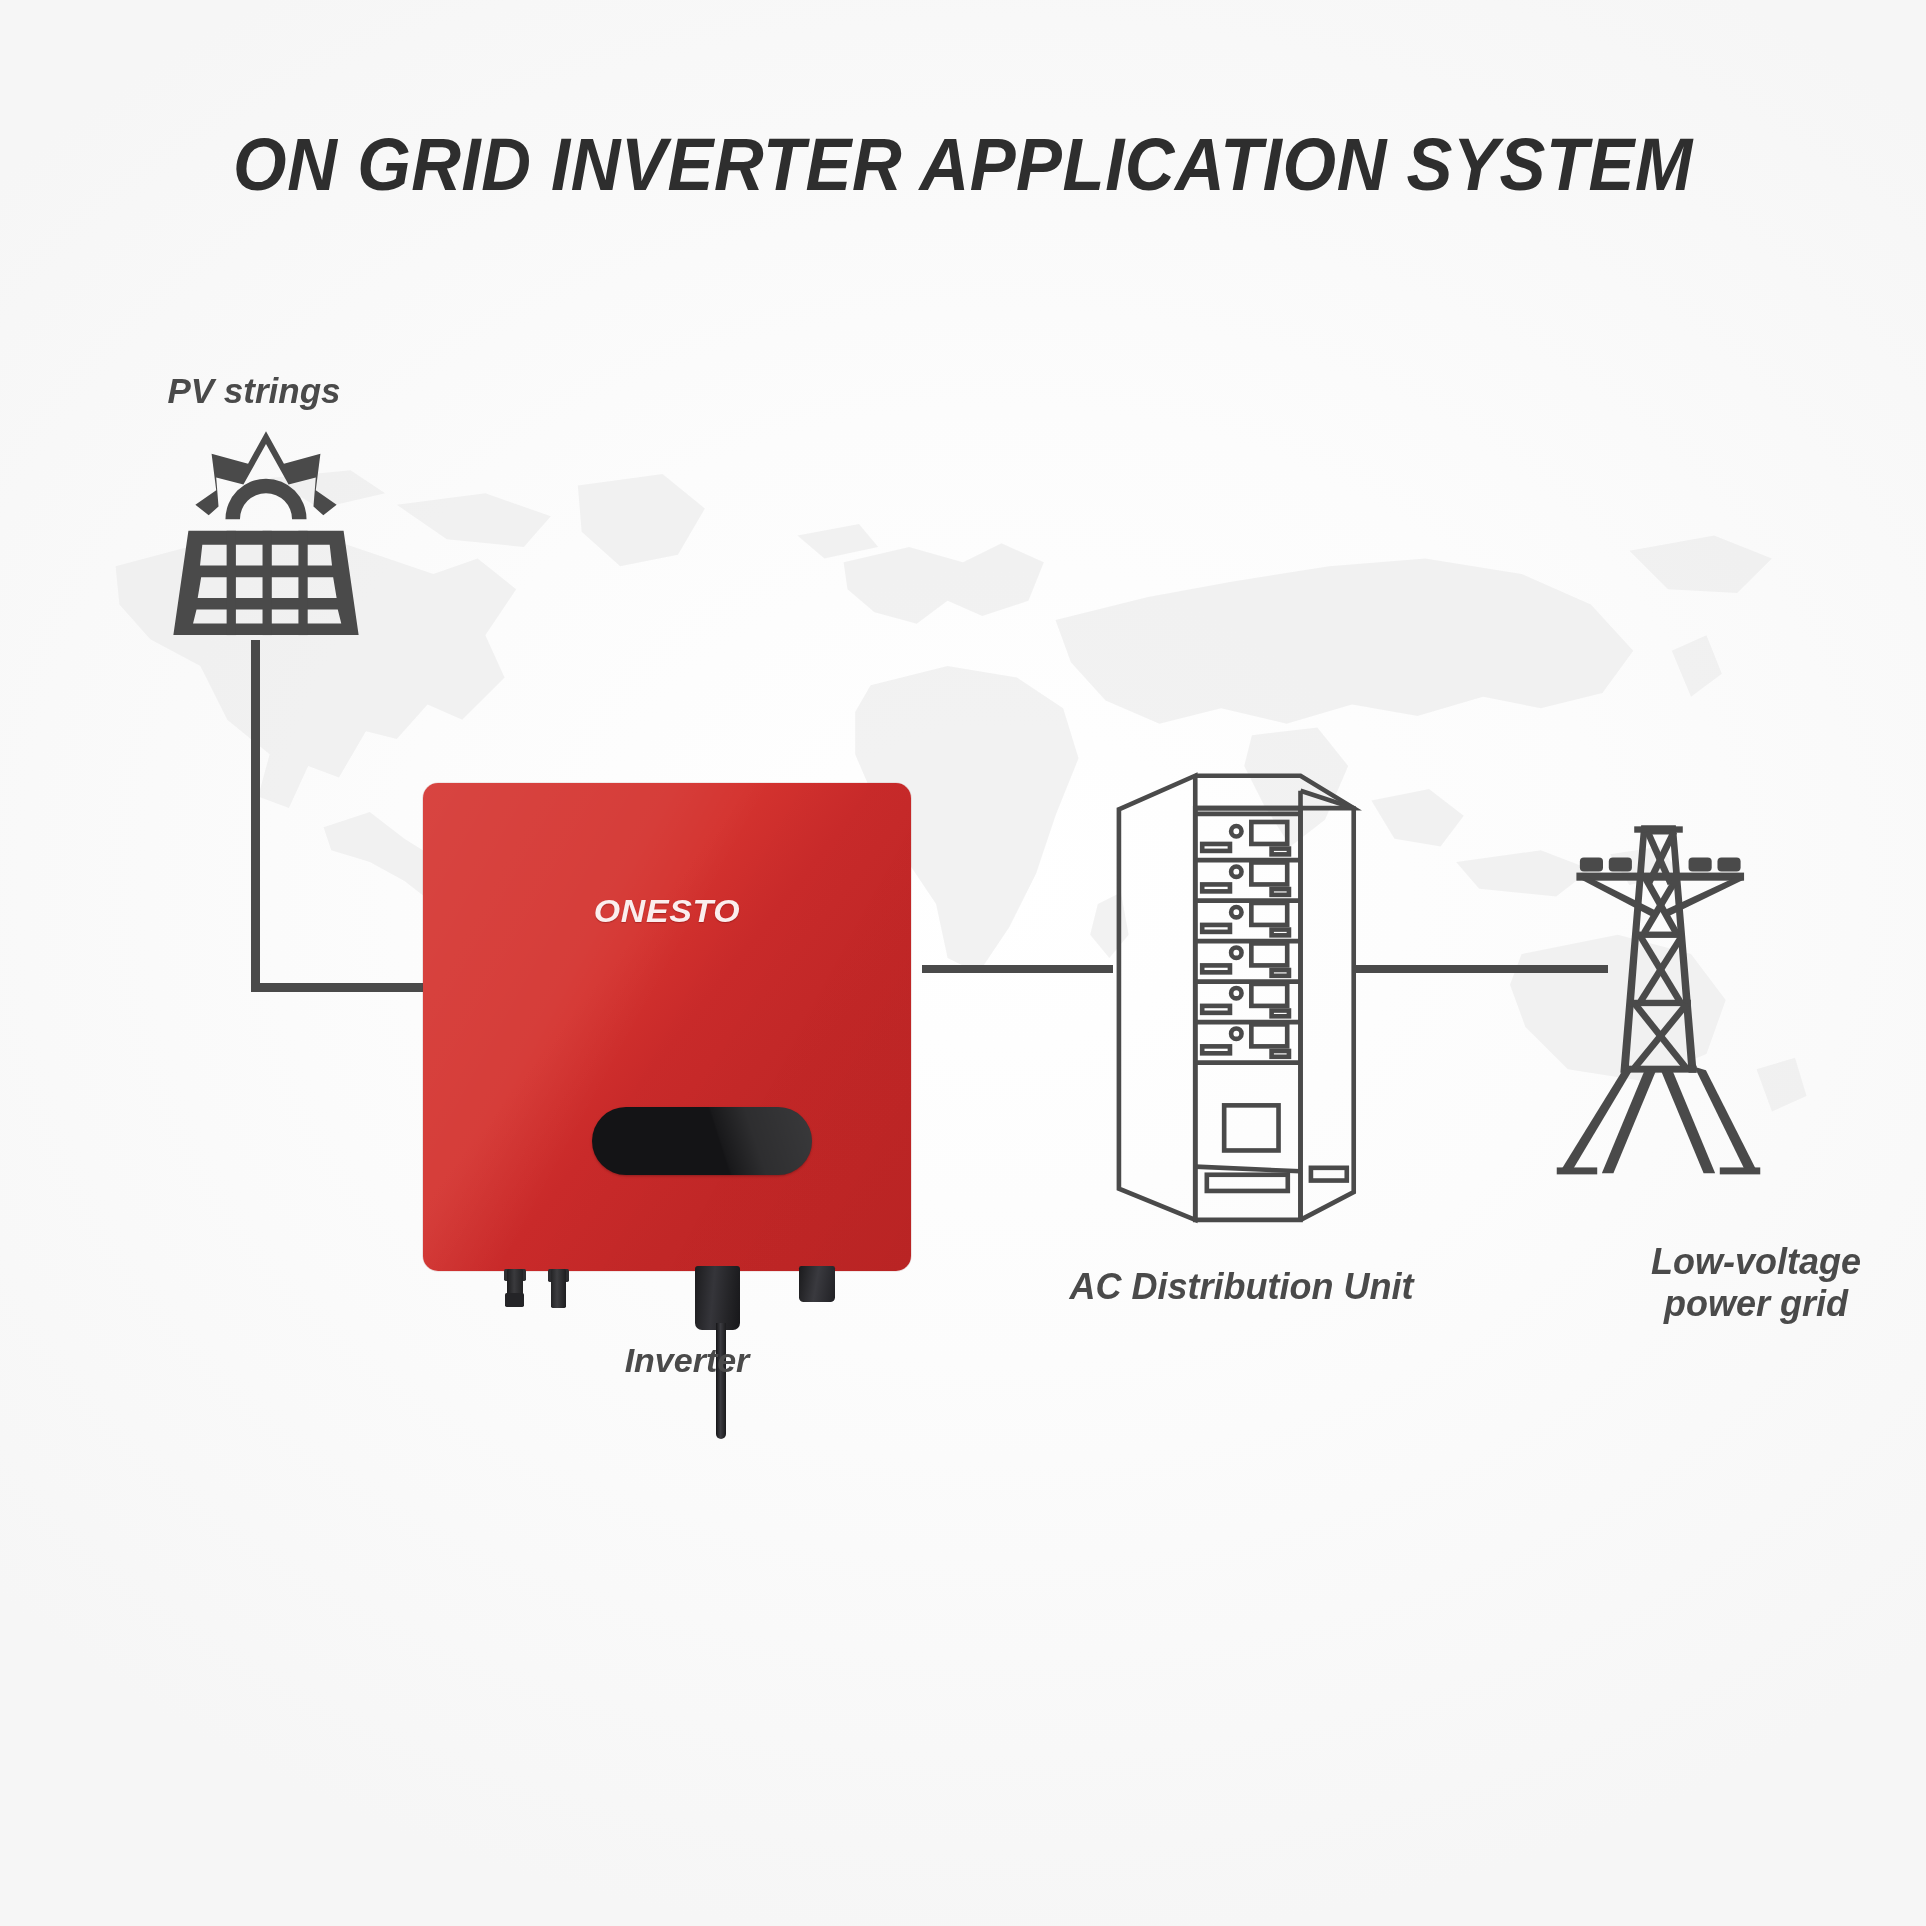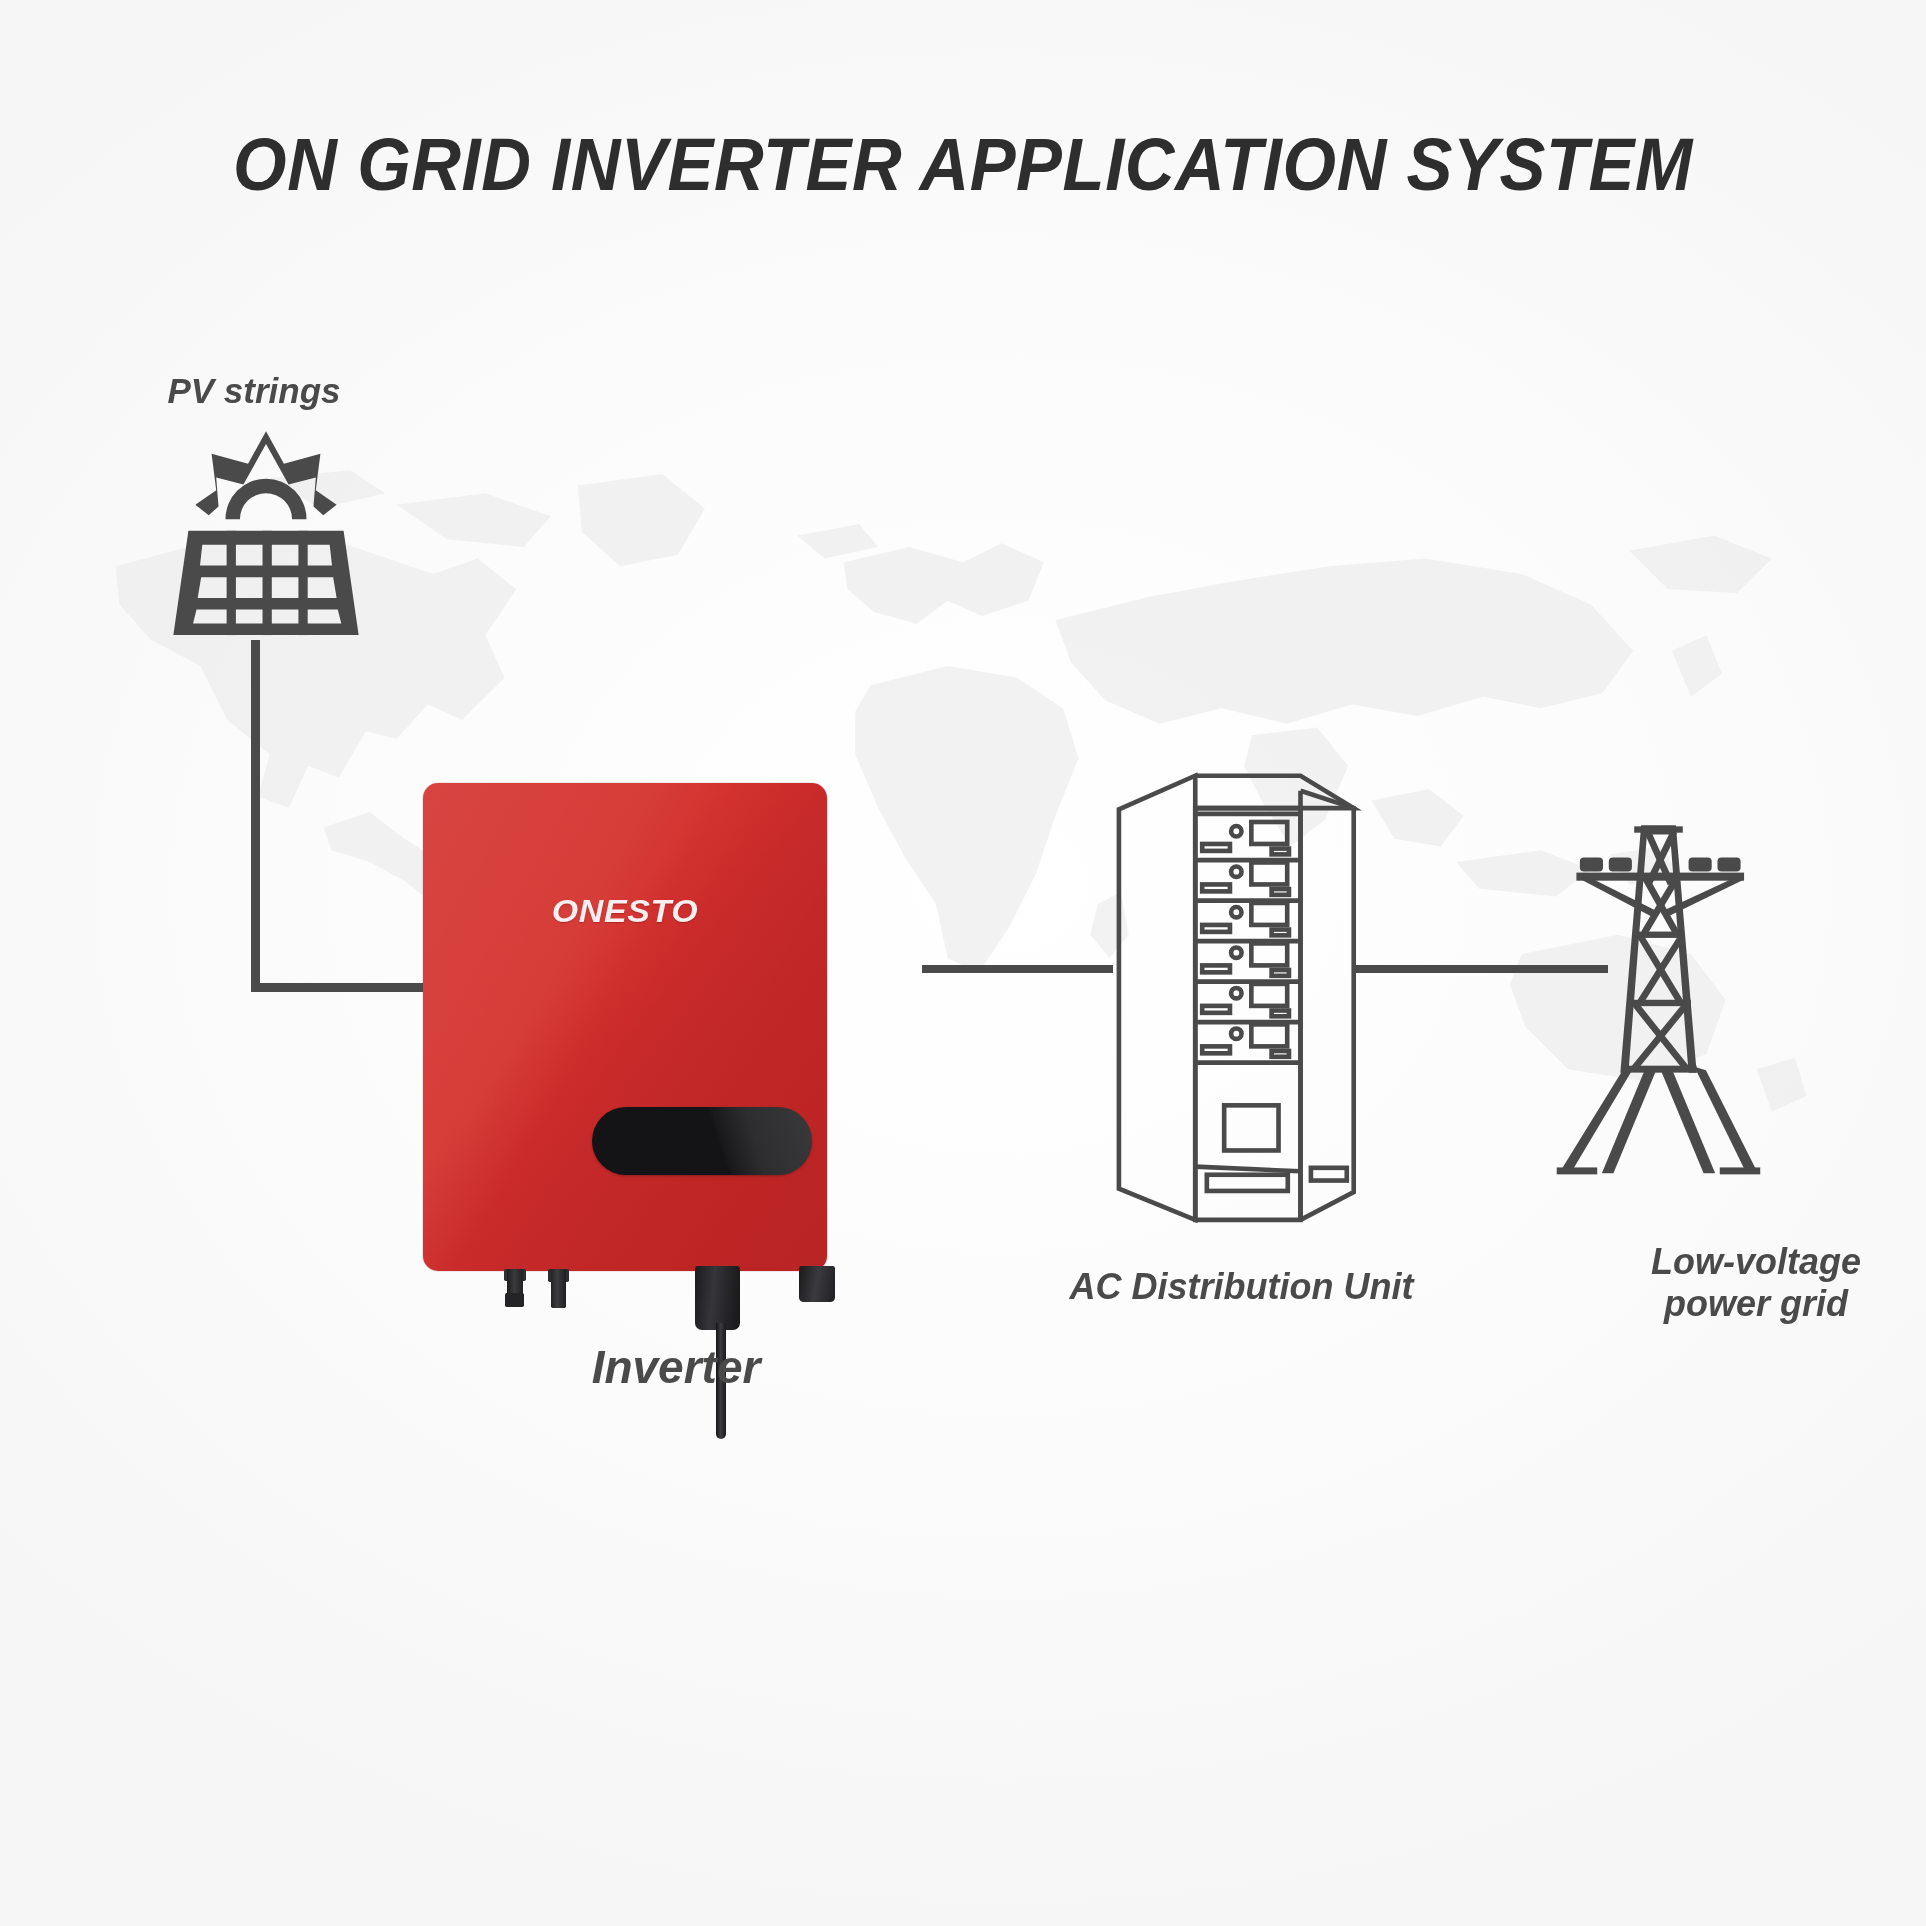--- a/index.html
+++ b/index.html
@@ -40,37 +40,37 @@
   
   .label{
     position:absolute;
     color:#4a4a4a;
     font-weight:bold;
     white-space:pre-line;
     text-align:center;
     line-height:1.18;
   }
   #pv-label{left:0px;top:370px;width:508px;font-size:35px;}
-  #inverter-label{left:341px;top:1340px;width:670px;font-size:46px;}
+  #inverter-label{left:352px;top:1340px;width:670px;font-size:34px;}
   #acdu-label{left:947px;top:1266px;width:589px;font-size:36px;}
   #grid-label{left:1444px;top:1241px;width:624px;font-size:36px;}
 
   
   .conn{position:absolute;background:#4a4a4a;}
   #conn-pv-v{left:251px;top:640px;width:8.7px;height:351px;}
   #conn-pv-h{left:251px;top:983px;width:185px;height:8.7px;}
   #conn-inv-acdu{left:922px;top:965px;width:191px;height:8px;}
   #conn-acdu-grid{left:1355px;top:965px;width:253px;height:8px;}
 
   
   #pv-icon{position:absolute;left:156px;top:422px;width:220px;height:220px;}
 
   
   #inverter{
-    position:absolute;left:423px;top:783px;width:404px;height:488px;
+    position:absolute;left:423px;top:783px;width:488px;height:488px;
     border-radius:15px;
     background:
       linear-gradient(128deg,
         #d4332f 0%,
         #d4332f 38%,
         #c92a2a 52%,
         #c32727 70%,
         #bf2525 100%);
     box-shadow:0 0 0 0.6px rgba(120,20,20,.18);
     overflow:hidden;

